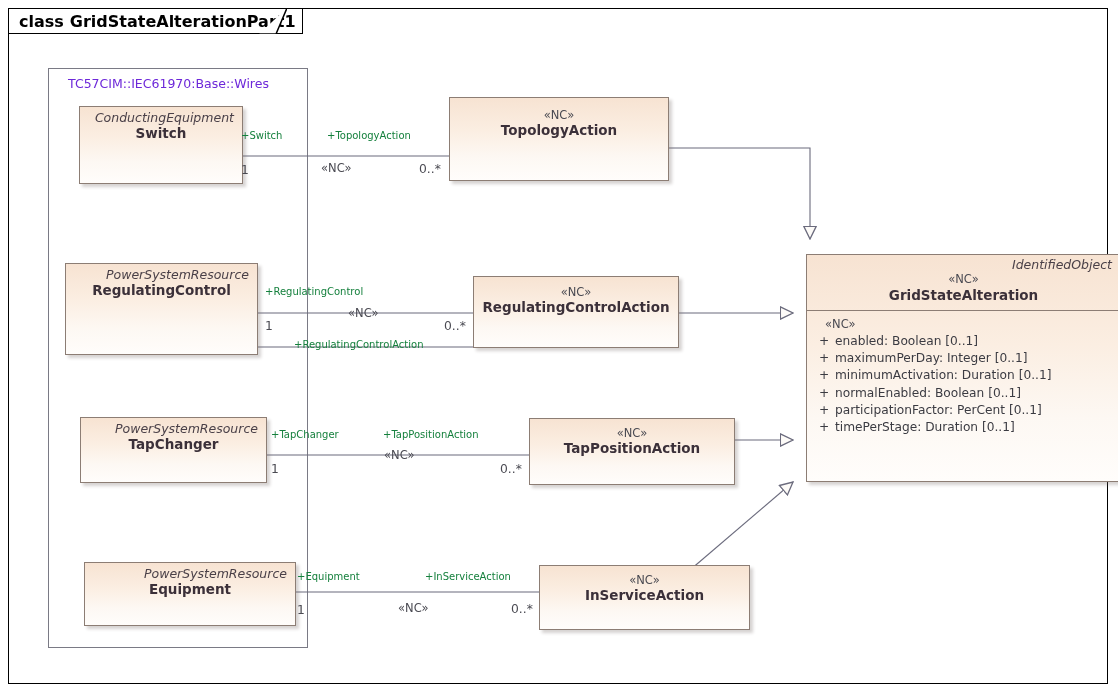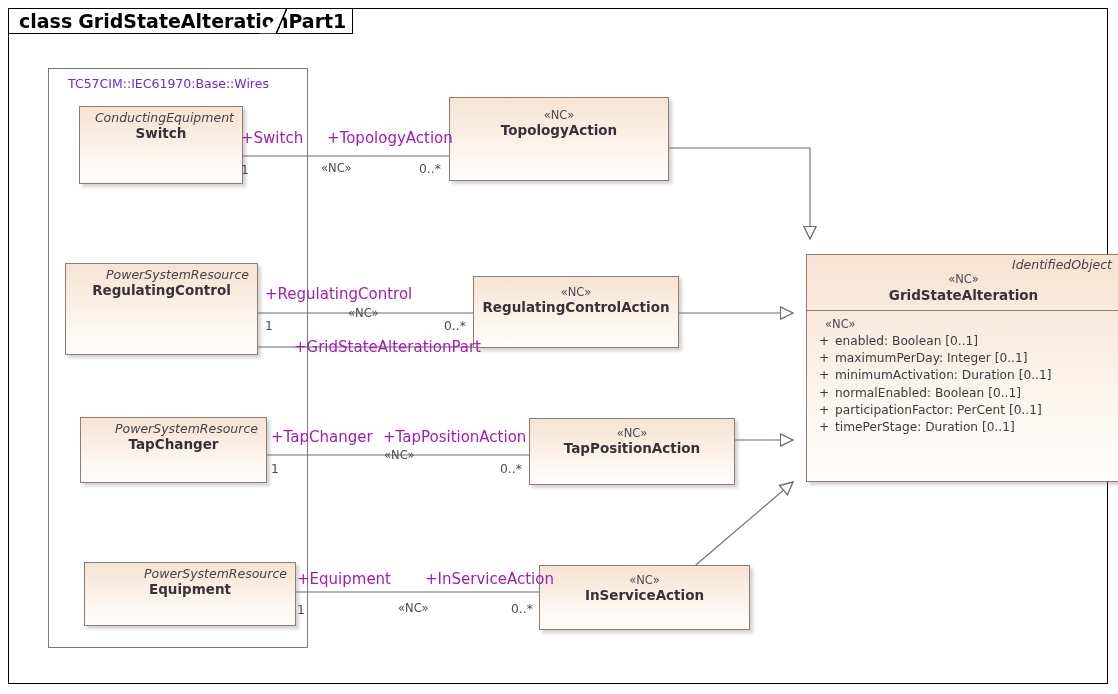--- a/index.html
+++ b/index.html
@@ -13,21 +13,21 @@
   
   #diagram-frame{
     position:absolute;left:8px;top:8px;width:1100px;height:676px;
     border:1.5px solid #000;box-sizing:border-box;background:#fff;
   }
   #frame-tab{
     position:absolute;left:8px;top:8px;height:26px;
     border:1.5px solid #000;border-bottom:1.5px solid #000;
     background:#fff;box-sizing:border-box;
     display:flex;align-items:center;padding:0 6px 0 10px;
-    font-size:19px;font-weight:bold;color:#000;white-space:nowrap;
+    font-size:16px;font-weight:bold;color:#000;white-space:nowrap;
     z-index:6;
   }
   #frame-tab .tab-kw{margin-right:6px;}
   #frame-tab-slant{
     position:absolute;top:8px;height:26px;width:28px;z-index:6;
     pointer-events:none;
   }
 
   
   #package-box{
@@ -67,21 +67,21 @@
   .uml-attrs{
     padding:5px 4px 5px 6px;font-size:12.2px;color:#3b3b42;line-height:1.42;
   }
   .attr-stereo{padding-left:12px;font-size:11.5px;color:#4a4a52;}
   .attr-row{display:flex;}
   .attr-plus{width:22px;text-align:center;flex:0 0 22px;color:#3b3b42;}
   .attr-text{white-space:nowrap;}
 
   
   .conn-label{
-    position:absolute;font-size:15px;color:#a21caf;white-space:nowrap;
+    position:absolute;font-size:10px;color:#15803d;white-space:nowrap;
     line-height:1;
   }
   .conn-stereo{
     position:absolute;font-size:11.5px;color:#4a4a52;white-space:nowrap;
     line-height:1;
   }
   .mult{
     position:absolute;font-size:12.3px;color:#4a4a52;white-space:nowrap;
     line-height:1;
   }
@@ -243,21 +243,21 @@
 
 <div class="conn-label" style="left:241px;top:131px;">+Switch</div>
 <div class="mult" style="left:241px;top:164px;">1</div>
 <div class="conn-stereo" style="left:321px;top:163px;">«NC»</div>
 <div class="conn-label" style="left:327px;top:131px;">+TopologyAction</div>
 <div class="mult" style="left:419px;top:163px;">0..*</div>
 
 <div class="conn-label" style="left:265px;top:287px;">+RegulatingControl</div>
 <div class="mult" style="left:265px;top:320px;">1</div>
 <div class="conn-stereo" style="left:348px;top:308px;">«NC»</div>
-<div class="conn-label" style="left:294px;top:340px;">+GridStateAlterationPart</div>
+<div class="conn-label" style="left:294px;top:340px;">+RegulatingControlAction</div>
 <div class="mult" style="left:444px;top:320px;">0..*</div>
 
 <div class="conn-label" style="left:271px;top:430px;">+TapChanger</div>
 <div class="mult" style="left:271px;top:463px;">1</div>
 <div class="conn-stereo" style="left:384px;top:450px;">«NC»</div>
 <div class="conn-label" style="left:383px;top:430px;">+TapPositionAction</div>
 <div class="mult" style="left:500px;top:463px;">0..*</div>
 
 <div class="conn-label" style="left:297px;top:572px;">+Equipment</div>
 <div class="mult" style="left:297px;top:604px;">1</div>

